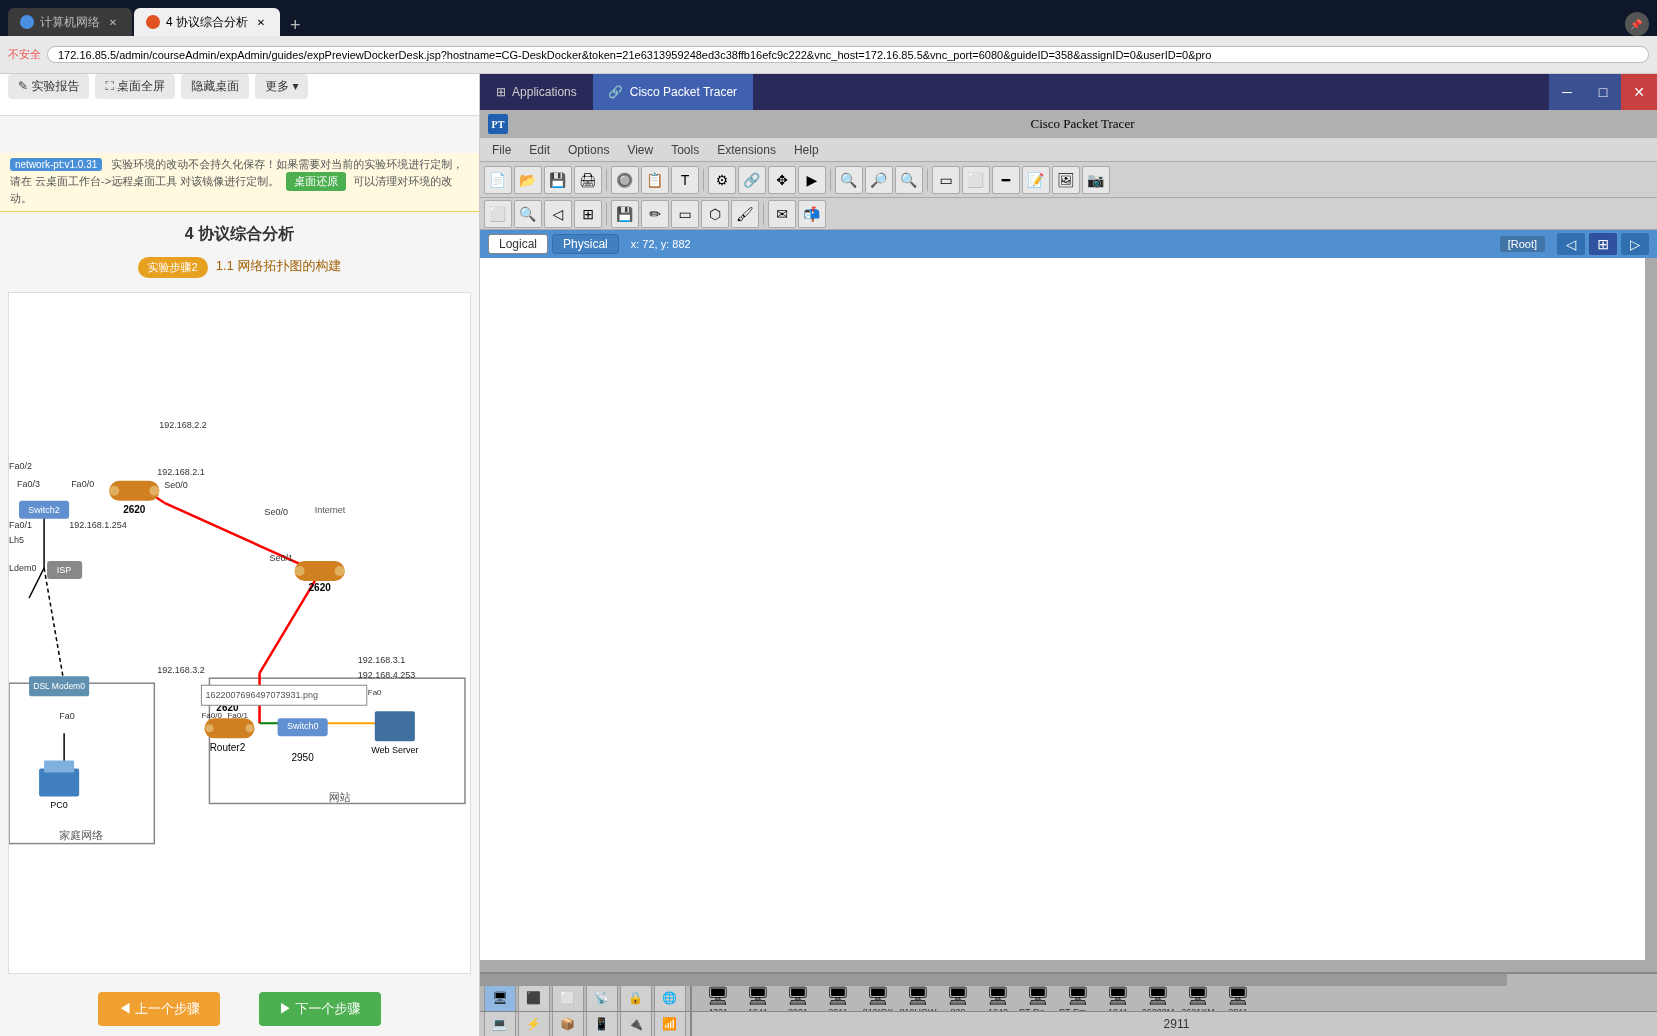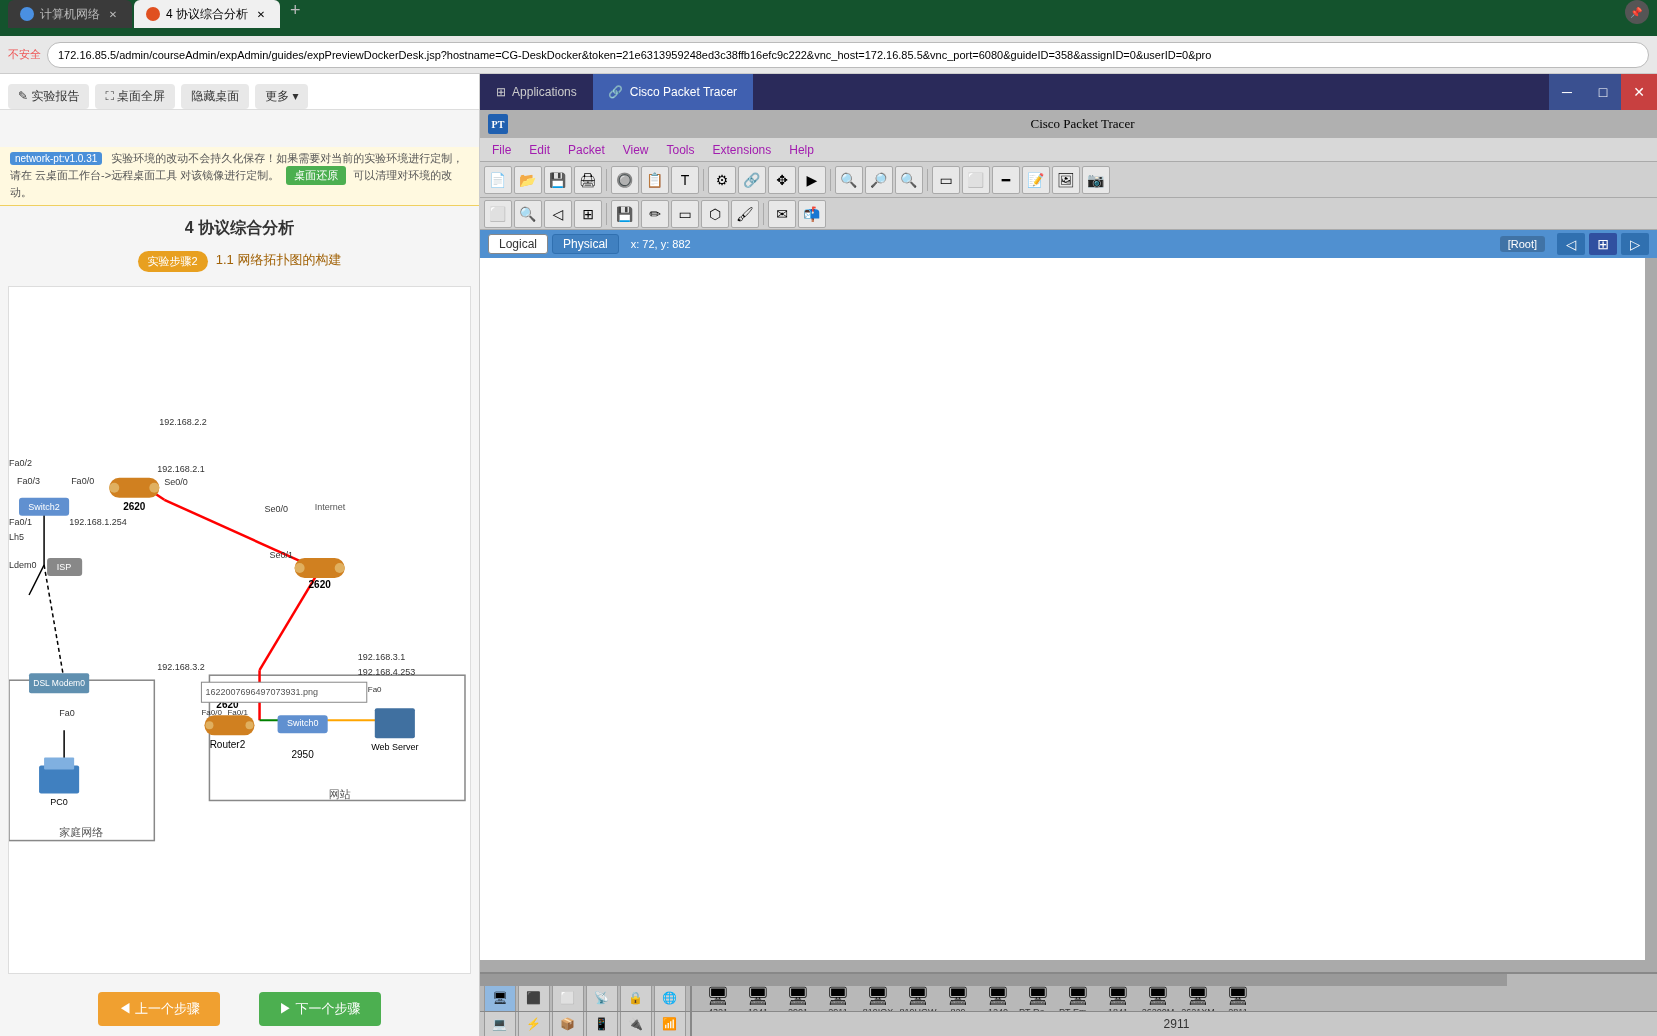--- a/index.html
+++ b/index.html
@@ -1,40 +1,40 @@
 <!DOCTYPE html>
 <html><head>
   <meta charset="utf-8">
   <style>
     * { margin: 0; padding: 0; box-sizing: border-box; }
     body { width: 1657px; height: 1036px; overflow: hidden; font-family: Arial, sans-serif; font-size: 12px; background: #c0c0c0; }
 
     
     .browser-chrome { width: 100%; background: #3a3a3a; }
-    .tab-bar { display: flex; align-items: flex-start; height: 36px; background: #14532d; padding: 0 8px; gap: 2px; }
+    .tab-bar { display: flex; align-items: flex-end; height: 36px; background: #0f172a; padding: 0 8px; gap: 2px; }
     .tab { display: flex; align-items: center; height: 28px; padding: 0 12px; border-radius: 6px 6px 0 0; font-size: 12px; gap: 6px; max-width: 200px; }
     .tab.inactive { background: #3a3a3a; color: #bbb; }
     .tab.active { background: #f0f0f0; color: #000; }
     .tab-close { width: 14px; height: 14px; border-radius: 50%; display: flex; align-items: center; justify-content: center; font-size: 10px; cursor: pointer; }
     .tab-icon { width: 14px; height: 14px; border-radius: 50%; }
     .tab-add { background: none; border: none; color: #bbb; font-size: 18px; cursor: pointer; padding: 0 8px; }
     .pin-btn { margin-left: auto; width: 24px; height: 24px; background: #555; border-radius: 50%; display: flex; align-items: center; justify-content: center; color: #fff; font-size: 10px; }
 
     .address-bar { display: flex; align-items: center; height: 38px; background: #e8e8e8; padding: 4px 8px; gap: 6px; border-bottom: 1px solid #ccc; }
     .addr-warning { color: #e55; font-size: 11px; white-space: nowrap; }
-    .addr-input { flex: 1; height: 26px; border: 1px solid #bbb; border-radius: 13px; padding: 0 10px; font-size: 11px; background: #fff; }
+    .addr-input { flex: 1; height: 17px; border: 1px solid #bbb; border-radius: 13px; padding: 0 10px; font-size: 11px; background: #fff; }
 
     
     .main-area { display: flex; width: 100%; height: calc(1036px - 74px); }
 
     
     .left-panel { width: 480px; background: #f5f5f5; display: flex; flex-direction: column; border-right: 1px solid #ccc; overflow: hidden; }
 
     
-    .left-topbar { display: flex; align-items: flex-end; height: 36px; background: #fff; padding: 0 8px; gap: 6px; border-bottom: 1px solid #ddd; }
+    .left-topbar { display: flex; align-items: flex-start; height: 42px; background: #fff; padding: 0 8px; gap: 6px; border-bottom: 1px solid #ddd; }
     .topbar-btn { padding: 4px 10px; border-radius: 4px; border: none; cursor: pointer; font-size: 12px; display: flex; align-items: center; gap: 4px; }
     .topbar-btn.report { background: #e8e8e8; color: #333; }
     .topbar-btn.fullscreen { background: #e8e8e8; color: #333; }
     .topbar-btn.hide { background: #e8e8e8; color: #333; }
     .topbar-btn.more { background: #e8e8e8; color: #333; }
 
     
     .warning-bar { background: #fff9e0; border-bottom: 1px solid #f0d060; padding: 4px 10px; font-size: 11px; color: #555; line-height: 1.4; margin-top: 37px; }
     .warning-bar .version-badge { background: #4a90d9; color: #fff; border-radius: 3px; padding: 1px 5px; font-size: 10px; margin-right: 6px; }
     .warning-bar .restore-btn { background: #4caf50; color: #fff; border: none; border-radius: 3px; padding: 2px 8px; cursor: pointer; font-size: 11px; margin: 0 4px; }
@@ -69,21 +69,21 @@
     .cpt-win-btn { width: 36px; height: 36px; display: flex; align-items: center; justify-content: center; background: #3a5090; color: #fff; font-size: 14px; border: none; cursor: pointer; }
     .cpt-win-btn.close { background: #c84040; }
 
     
     .cpt-titlebar { background: #b0b0b0; display: flex; align-items: center; height: 28px; padding: 0 8px; font-family: Liberation Serif, serif; }
     .cpt-logo { width: 20px; height: 20px; background: #2060b0; border-radius: 2px; display: flex; align-items: center; justify-content: center; color: #fff; font-size: 10px; font-weight: bold; margin-right: 8px; }
     .cpt-title-text { flex: 1; text-align: center; font-size: 13px; color: #000; }
 
     
     .cpt-menubar { display: flex; align-items: center; height: 24px; background: #d8d8d8; border-bottom: 1px solid #aaa; padding: 0 4px; gap: 2px; }
-    .menu-item { padding: 2px 8px; font-size: 12px; cursor: pointer; color: #a21caf; }
+    .menu-item { padding: 2px 8px; font-size: 12px; cursor: pointer; color: #404040; }
 
     
     .cpt-toolbar1 { display: flex; align-items: center; height: 36px; background: #d0d0d0; border-bottom: 1px solid #aaa; padding: 2px 4px; gap: 2px; }
     .cpt-toolbar2 { display: flex; align-items: center; height: 32px; background: #d0d0d0; border-bottom: 1px solid #aaa; padding: 2px 4px; gap: 2px; }
     .tool-btn { width: 28px; height: 28px; background: #e8e8e8; border: 1px solid #aaa; border-radius: 2px; display: flex; align-items: center; justify-content: center; cursor: pointer; font-size: 14px; }
     .tool-sep { width: 1px; height: 22px; background: #aaa; margin: 0 2px; }
 
     
     .cpt-workspace { flex: 1; display: flex; flex-direction: column; background: #0ea5e9; }
     .cpt-view-bar { display: flex; align-items: center; height: 28px; background: #5090d0; padding: 0 8px; gap: 4px; }
@@ -275,21 +275,21 @@
     </div>
 
     <div class="cpt-titlebar">
       <div class="cpt-logo">PT</div>
       <span class="cpt-title-text">Cisco Packet Tracer</span>
     </div>
 
     <div class="cpt-menubar">
       <span class="menu-item">File</span>
       <span class="menu-item">Edit</span>
-      <span class="menu-item">Packet</span>
+      <span class="menu-item">Options</span>
       <span class="menu-item">View</span>
       <span class="menu-item">Tools</span>
       <span class="menu-item">Extensions</span>
       <span class="menu-item">Help</span>
     </div>
 
     <div class="cpt-toolbar1">
       <div class="tool-btn">📄</div>
       <div class="tool-btn">📂</div>
       <div class="tool-btn">💾</div>

